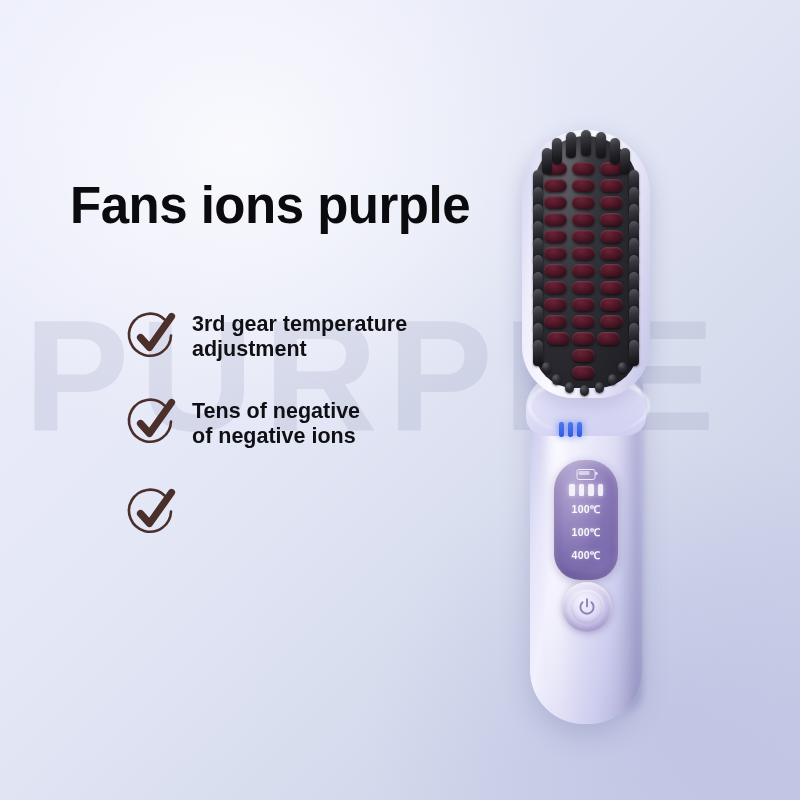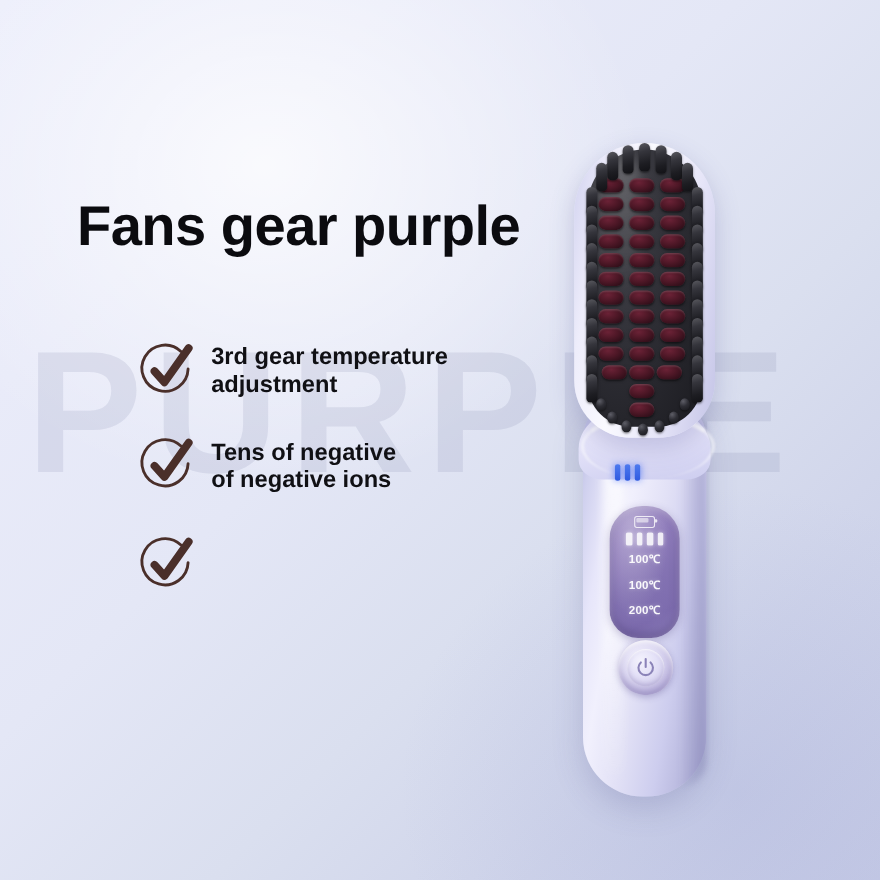--- a/index.html
+++ b/index.html
@@ -374,21 +374,21 @@
 </head>
 <body>
 
 <div id="poster">
 
   <div class="bg-glow"></div>
   <div class="bg-glow-2"></div>
 
   <div class="watermark">PURPLE</div>
 
-  <div class="headline">Fans gear purple</div>
+  <div class="headline">Fans ions purple</div>
 
   <div class="features">
 
     <div class="feature feat-1">
       <span class="check-wrap">
         <svg width="58" height="56" viewBox="0 0 58 56">
           <path d="M40.5 9.5 A21 21 0 1 0 47 25.5" fill="none" stroke="#4a2f2a" stroke-width="2.6" stroke-linecap="round"></path>
           <path d="M16.5 27.5 L25.5 37.5 L47.5 6.5" fill="none" stroke="#4a2f2a" stroke-width="7.2" stroke-linecap="round" stroke-linejoin="round"></path>
         </svg>
       </span>
@@ -439,21 +439,21 @@
       </div>
       <div class="segs">
         <span class="seg"></span>
         <span class="seg"></span>
         <span class="seg"></span>
         <span class="seg"></span>
       </div>
       <div class="temps">
         <div class="temp">100℃</div>
         <div class="temp">100℃</div>
-        <div class="temp">200℃</div>
+        <div class="temp">400℃</div>
       </div>
     </div>
 
     <div class="power">
       <div class="power-inner">
         <svg width="20" height="20" viewBox="0 0 20 20">
           <path d="M5.6 5.2 A6.6 6.6 0 1 0 14.4 5.2" fill="none" stroke="#8b83b8" stroke-width="1.9" stroke-linecap="round"></path>
           <line x1="10" y1="2.2" x2="10" y2="9.4" stroke="#8b83b8" stroke-width="1.9" stroke-linecap="round"></line>
         </svg>
       </div>

